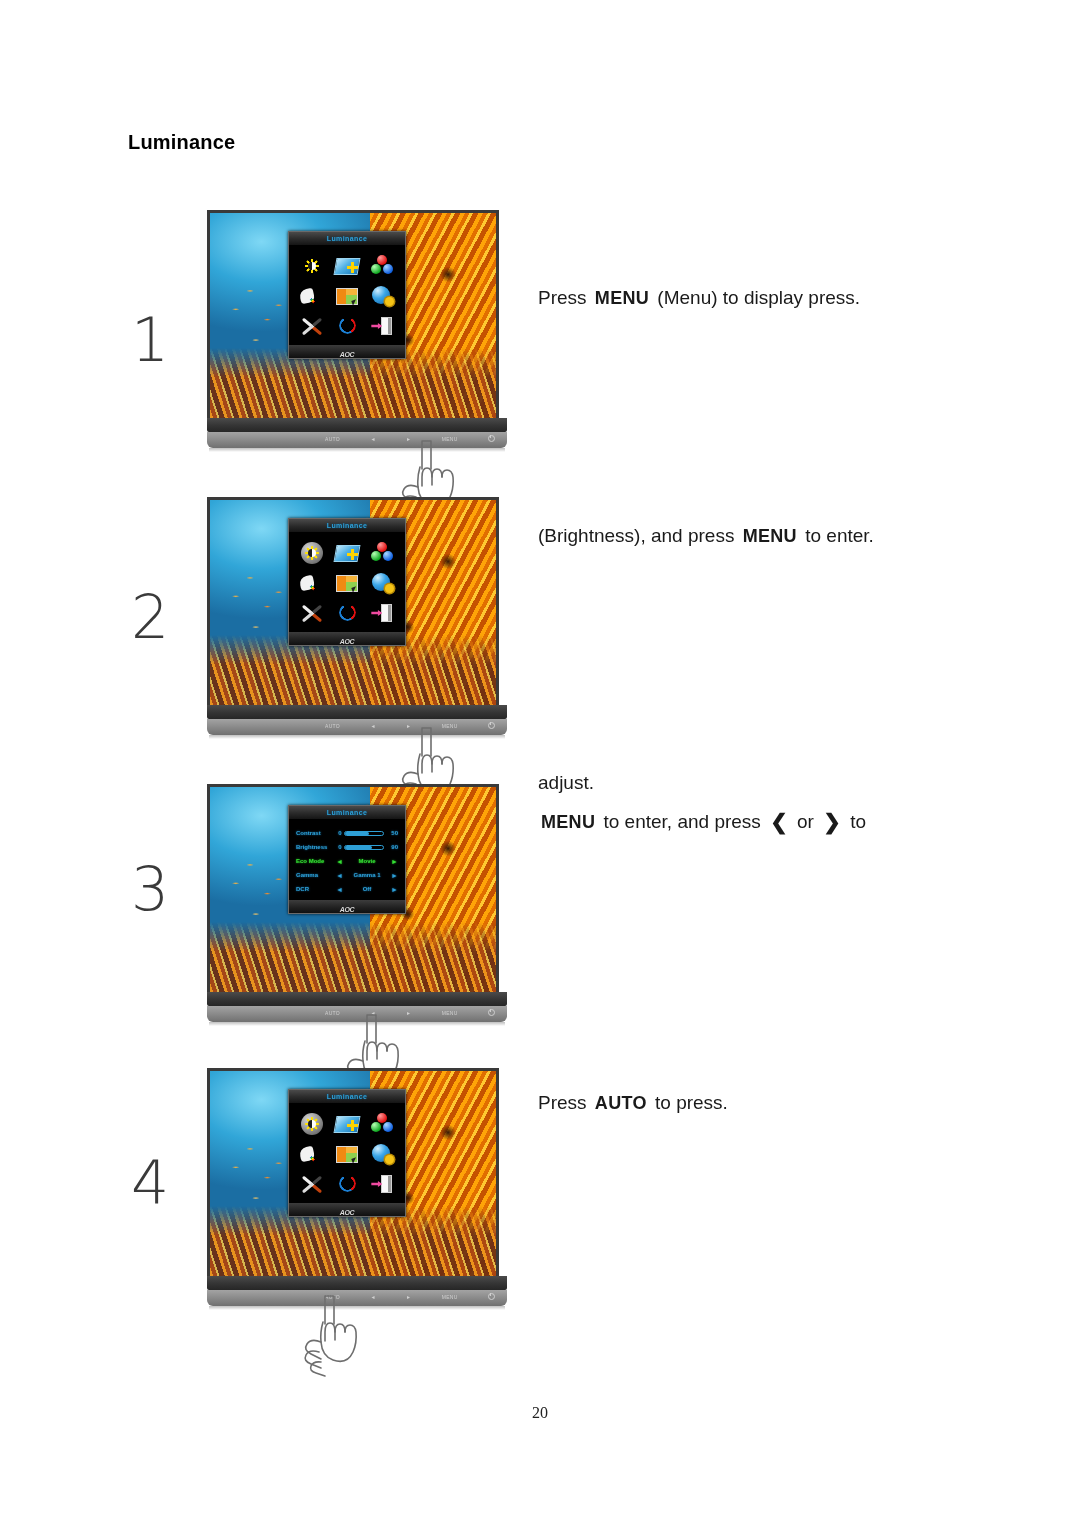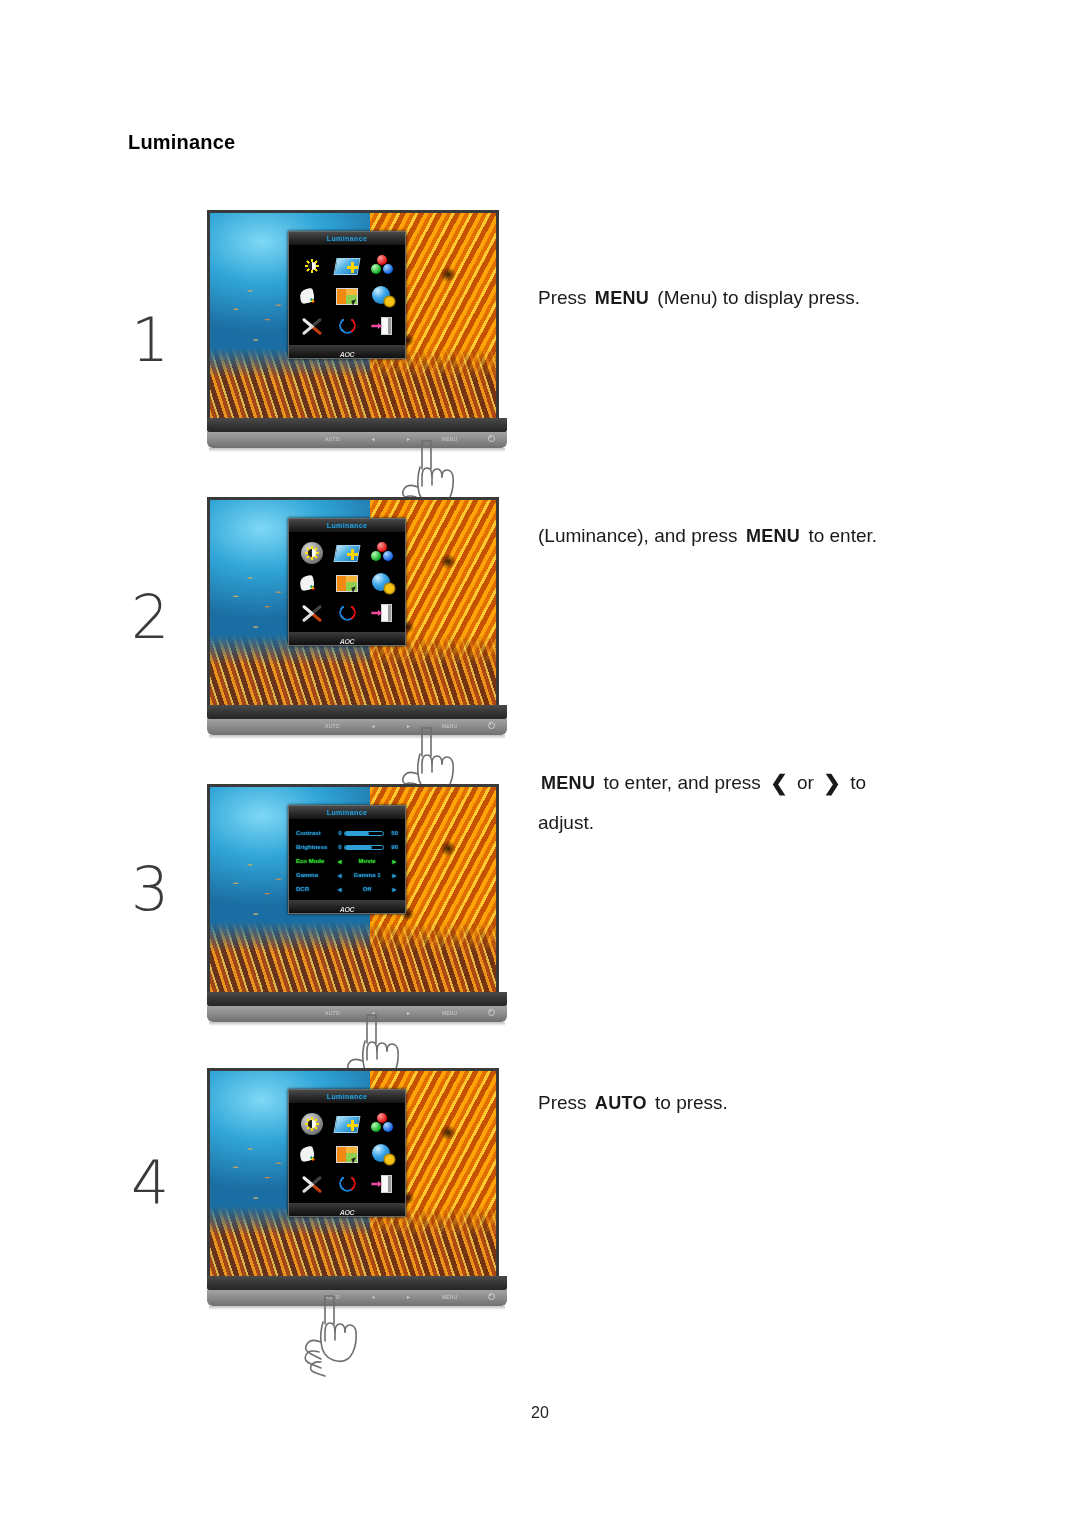--- a/index.html
+++ b/index.html
@@ -401,20 +401,21 @@
   }
 
   
   .page-no {
     position: absolute;
     left: 0; top: 1404px;
     width: 1080px;
     text-align: center;
     font-size: 16px;
     color: #222;
+    font-family: Liberation Serif, serif;
   }
 </style>
 </head>
 <body>
 
 <div class="page-title">Luminance</div>
 
 <div class="step" style="top:210px">
   <div class="step-num" style="left:131px; top:100px">1</div>
 
@@ -589,21 +590,21 @@
         <path d="M50 42 q0 -9 -5 -9 q-5 0 -5 9 l0 9"></path>
         <path d="M36 52 q-10 -4 -14 2 q-4 6 4 10 l10 5"></path>
         <path d="M34 62 q-10 -3 -13 3 q-3 6 5 9 l10 4"></path>
         <path d="M36 72 q-8 -1 -10 4 q-2 5 5 7 l9 3"></path>
       </g>
     </svg>
   </div>
 
   <div class="instr" style="left:538px; top:19px">
     <span class="line">
-      <span>(Luminance), and press</span>
+      <span>(Brightness), and press</span>
       <span class="keycap">MENU</span>
       <span>to enter.</span>
     </span>
   </div>
 </div>
 
 <div class="step" style="top:784px">
   <div class="step-num" style="left:131px; top:75px">3</div>
 
   <div class="monitor" style="left:207px; top:0">
@@ -684,29 +685,29 @@
         <path d="M50 42 q0 -9 -5 -9 q-5 0 -5 9 l0 9"></path>
         <path d="M36 52 q-10 -4 -14 2 q-4 6 4 10 l10 5"></path>
         <path d="M34 62 q-10 -3 -13 3 q-3 6 5 9 l10 4"></path>
         <path d="M36 72 q-8 -1 -10 4 q-2 5 5 7 l9 3"></path>
       </g>
     </svg>
   </div>
 
   <div class="instr" style="left:538px; top:-21px">
     <span class="line">
+      <span>adjust.</span>
+    </span>
+    <span class="line">
       <span class="keycap">MENU</span>
       <span>to enter, and press</span>
       <span class="chev">❮</span>
       <span>or</span>
       <span class="chev">❯</span>
       <span>to</span>
-    </span>
-    <span class="line">
-      <span>adjust.</span>
     </span>
   </div>
 </div>
 
 <div class="step" style="top:1068px">
   <div class="step-num" style="left:131px; top:85px">4</div>
 
   <div class="monitor" style="left:207px; top:0">
     <div class="mon-screenbox">
       <div class="reef">

